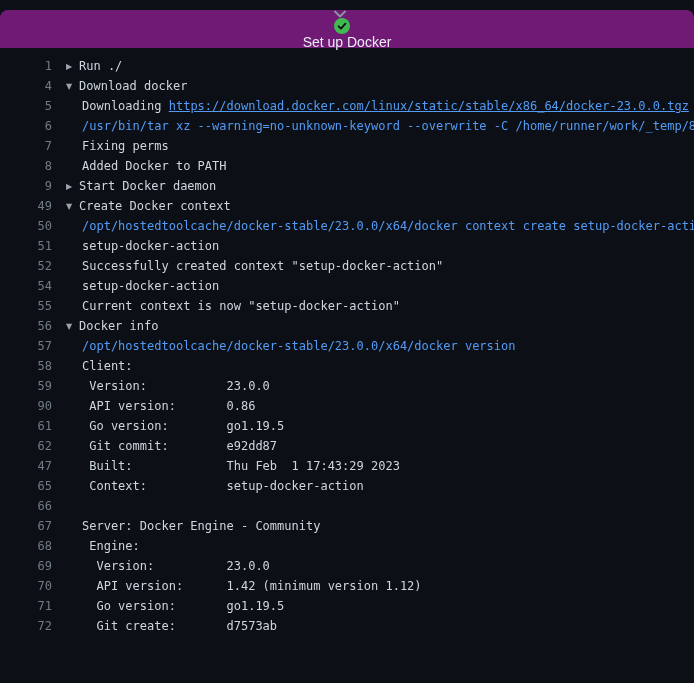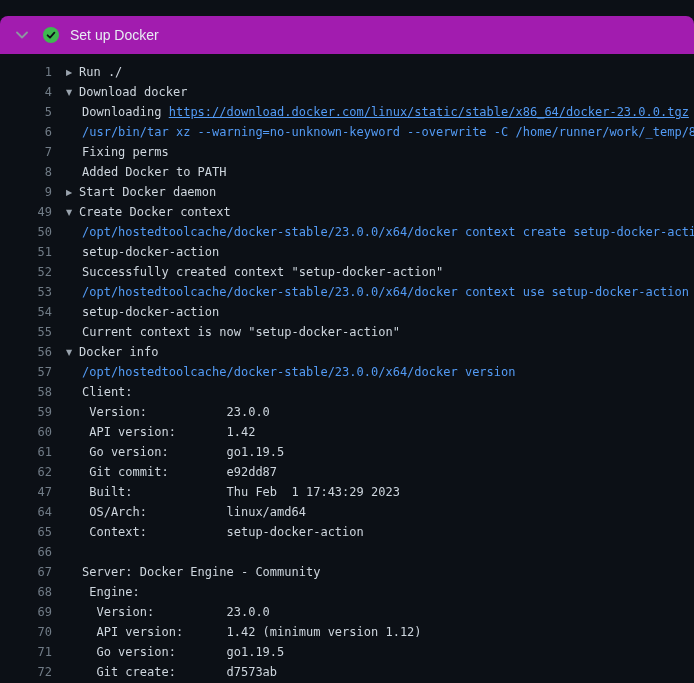--- a/index.html
+++ b/index.html
@@ -5,29 +5,30 @@
   html, body {
     margin: 0;
     padding: 0;
     width: 694px;
     height: 683px;
     overflow: hidden;
     background: #0c1016;
     font-family: "Liberation Sans", sans-serif;
   }
   .step-header {
-    margin-top: 16px;
+    margin-top: 10px;
     height: 38px;
     display: flex;
     align-items: center;
-    background: #a21caf;
+    background: #701a75;
     padding: 0 16px;
     border-radius: 8px 8px 0 0;
     cursor: pointer;
     box-sizing: border-box;
+    flex-direction: column;
   }
   .chev { display: inline-flex; width: 14px; margin-right: 13px; }
   .status { display: inline-flex; margin-right: 11px; }
   .title { color: #e8edf3; font-size: 14px; }
   .log {
     padding-top: 8px;
     font-family: "DejaVu Sans Mono", monospace;
     font-size: 12px;
     line-height: 20px;
   }
@@ -117,24 +118,20 @@
       </div>
       <div class="line">
         <span class="num">51</span>
         <span class="content indent">setup-docker-action</span>
       </div>
       <div class="line">
         <span class="num">52</span>
         <span class="content indent">Successfully created context "setup-docker-action"</span>
       </div>
       <div class="line">
-        <span class="num">53</span>
-        <span class="content indent cmd">/opt/hostedtoolcache/docker-stable/23.0.0/x64/docker context use setup-docker-action</span>
-      </div>
-      <div class="line">
         <span class="num">54</span>
         <span class="content indent">setup-docker-action</span>
       </div>
       <div class="line">
         <span class="num">55</span>
         <span class="content indent">Current context is now "setup-docker-action"</span>
       </div>
       <div class="line">
         <span class="num">56</span>
         <span class="content"><span class="arrow">▼</span><span>Docker info</span></span>
@@ -145,38 +142,34 @@
       </div>
       <div class="line">
         <span class="num">58</span>
         <span class="content indent">Client:</span>
       </div>
       <div class="line">
         <span class="num">59</span>
         <span class="content indent"> Version:           23.0.0</span>
       </div>
       <div class="line">
-        <span class="num">60</span>
-        <span class="content indent"> API version:       1.42</span>
+        <span class="num">90</span>
+        <span class="content indent"> API version:       0.86</span>
       </div>
       <div class="line">
         <span class="num">61</span>
         <span class="content indent"> Go version:        go1.19.5</span>
       </div>
       <div class="line">
         <span class="num">62</span>
         <span class="content indent"> Git commit:        e92dd87</span>
       </div>
       <div class="line">
         <span class="num">47</span>
         <span class="content indent"> Built:             Thu Feb  1 17:43:29 2023</span>
-      </div>
-      <div class="line">
-        <span class="num">64</span>
-        <span class="content indent"> OS/Arch:           linux/amd64</span>
       </div>
       <div class="line">
         <span class="num">65</span>
         <span class="content indent"> Context:           setup-docker-action</span>
       </div>
       <div class="line">
         <span class="num">66</span>
         <span class="content indent"></span>
       </div>
       <div class="line">

